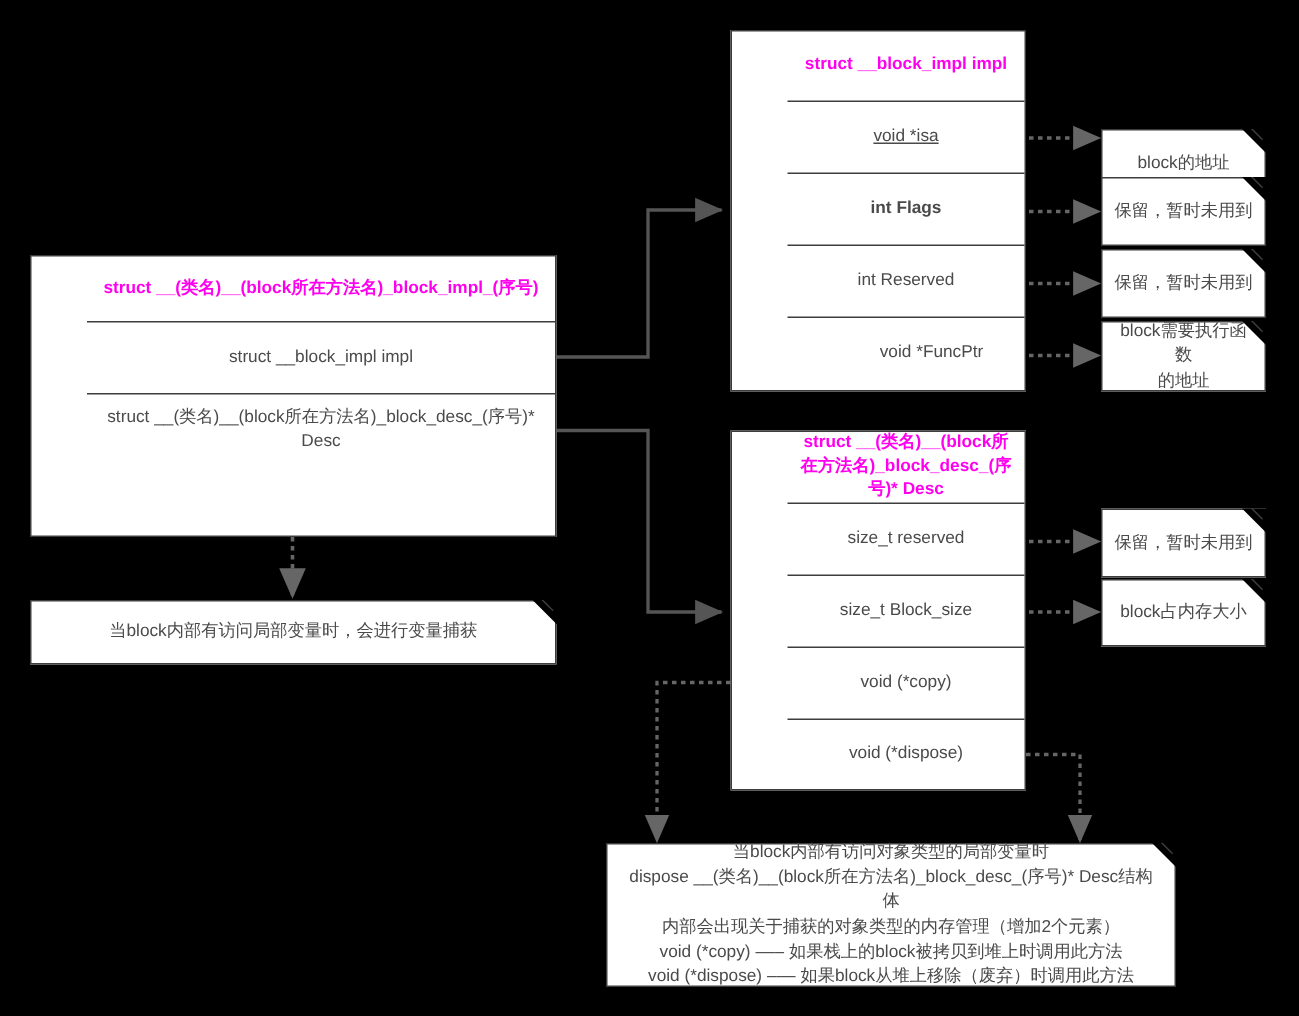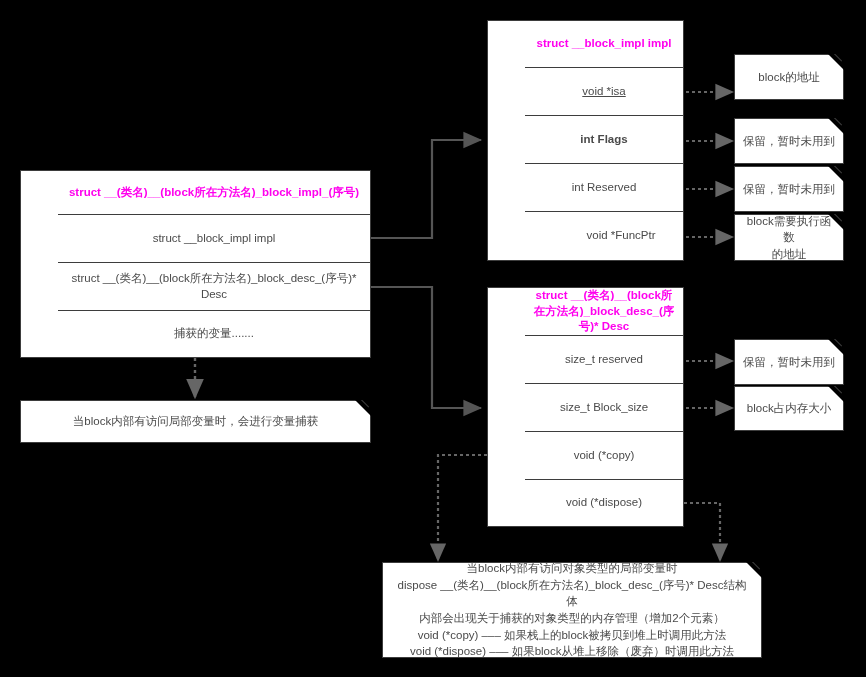--- a/index.html
+++ b/index.html
@@ -114,38 +114,37 @@
 
     <polyline points="487,455 438,455 438,561" fill="none" stroke="#666666" stroke-width="2.2" stroke-dasharray="3,3" marker-end="url(#ahd)"></polyline>
 
     <polyline points="684,503 720,503 720,561" fill="none" stroke="#666666" stroke-width="2.2" stroke-dasharray="3,3" marker-end="url(#ahd)"></polyline>
   </svg>
 
   <div class="struct-table" style="left:20px;top:170px;width:351px;height:188px;">
     <div class="struct-row head" style="height:44px;">struct __(类名)__(block所在方法名)_block_impl_(序号)</div>
     <div class="struct-row" style="height:48px;">struct __block_impl impl</div>
     <div class="struct-row" style="height:48px;">struct __(类名)__(block所在方法名)_block_desc_(序号)* Desc</div>
-    <div class="struct-row" style="height:46px;">捕获的变量.......</div>
   </div>
 
   <div class="note" style="left:20px;top:400px;width:351px;height:43px;">
     <span>当block内部有访问局部变量时，会进行变量捕获</span>
     <span class="foldcut"></span>
     <span class="foldline"></span>
   </div>
 
   <div class="struct-table" style="left:487px;top:20px;width:197px;height:241px;">
     <div class="struct-row head" style="height:47px;">struct __block_impl impl</div>
     <div class="struct-row" style="height:48px;text-decoration:underline;">void *isa</div>
     <div class="struct-row" style="height:48px;font-weight:bold;">int Flags</div>
     <div class="struct-row" style="height:48px;">int Reserved</div>
     <div class="struct-row" style="height:47px;padding-left:40px;">void *FuncPtr</div>
   </div>
 
-  <div class="note" style="left:734px;top:54px;width:110px;height:46px;">
+  <div class="note" style="left:734px;top:86px;width:110px;height:46px;">
     <span>block的地址</span>
     <span class="foldcut"></span>
     <span class="foldline"></span>
   </div>
 
   <div class="note" style="left:734px;top:118px;width:110px;height:46px;">
     <span>保留，暂时未用到</span>
     <span class="foldcut"></span>
     <span class="foldline"></span>
   </div>
@@ -178,21 +177,21 @@
     <span class="foldcut"></span>
     <span class="foldline"></span>
   </div>
 
   <div class="note" style="left:734px;top:386px;width:110px;height:45px;">
     <span>block占内存大小</span>
     <span class="foldcut"></span>
     <span class="foldline"></span>
   </div>
 
-  <div class="note" style="left:382px;top:562px;width:380px;height:96px;flex-direction:column;padding:7px 10px;">
+  <div class="note" style="left:404px;top:562px;width:380px;height:96px;flex-direction:column;padding:7px 10px;">
     <span>当block内部有访问对象类型的局部变量时</span>
     <span>dispose __(类名)__(block所在方法名)_block_desc_(序号)* Desc结构体</span>
     <span>内部会出现关于捕获的对象类型的内存管理（增加2个元素）</span>
     <span>void (*copy) ––– 如果栈上的block被拷贝到堆上时调用此方法</span>
     <span>void (*dispose) ––– 如果block从堆上移除（废弃）时调用此方法</span>
     <span class="foldcut"></span>
     <span class="foldline"></span>
   </div>
 
 </div>

